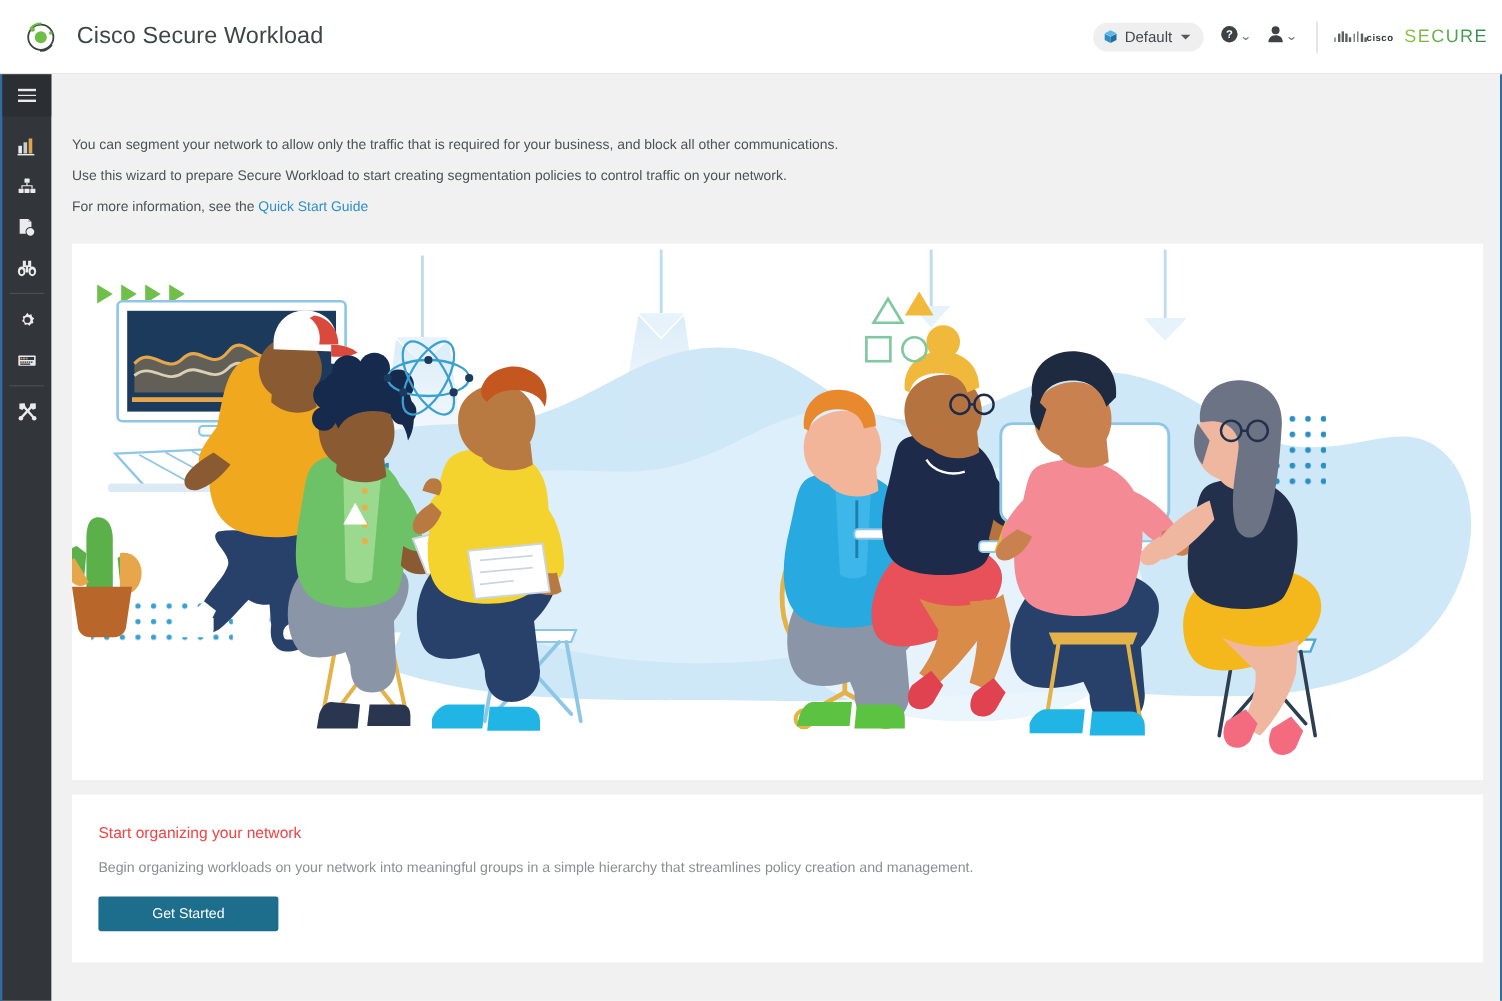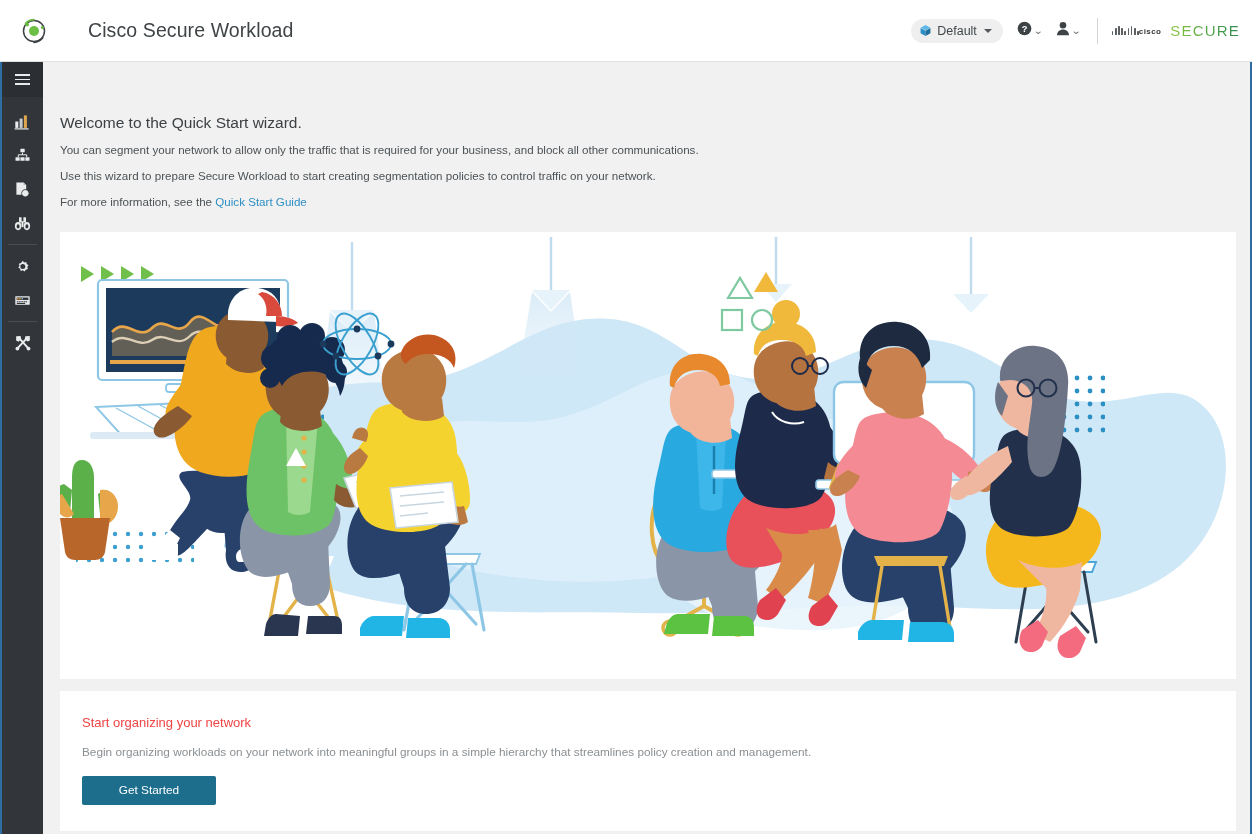--- a/index.html
+++ b/index.html
@@ -11,21 +11,21 @@
   }
 
   
   .topbar {
     position: absolute; top: 0; left: 0;
     width: 1252px; height: 62px;
     background: #ffffff;
     border-bottom: 1px solid #e0e0e0;
     display: flex; align-items: center;
   }
-  .brand-area { display: flex; align-items: center; padding-left: 18px; gap: 24px; }
+  .brand-area { display: flex; align-items: center; padding-left: 18px; }
   .logo-wrap { width: 32px; height: 32px; position: relative; }
   .app-title {
     font-size: 19.5px; color: #3f4447; margin-left: 14px;
     letter-spacing: .1px; font-weight: 400; white-space: nowrap;
   }
   .topbar-right {
     margin-left: auto; display: flex; align-items: center;
     padding-right: 10px; gap: 0px;
   }
   .scope-pill {
@@ -106,21 +106,21 @@
   .qs-link { color: #2e8fc4; text-decoration: none; cursor: pointer; }
 
   .card {
     background: #ffffff; margin: 0 15px 0 17px;
   }
   .card-hero { margin-top: 23px; height: 447px; position: relative; overflow: hidden; }
   .card-start { margin-top: 12px; height: 140px; padding: 24px 0 0 22px; }
   .start-title { font-size: 13px; color: #ef4444; font-weight: 400; }
   .start-desc { font-size: 11.8px; color: #8a8f93; margin-top: 15px; }
   .btn-start {
-    margin-top: 17px; width: 134px; height: 29px;
+    margin-top: 17px; width: 150px; height: 29px;
     background: #1c6e8c; color: #ffffff; font-size: 11.8px;
     border: none; border-radius: 2px; cursor: pointer;
     font-family: "Liberation Sans", sans-serif;
     display: flex; align-items: center; justify-content: center;
   }
 
   .hero-svg { position: absolute; top: 0; left: 0; }
 
   
   .edge-line {
@@ -313,21 +313,20 @@
           <circle cx="14.5" cy="14.6" r="1.9" fill="#e9ebec"></circle>
         </svg>
       </span>
     </div>
   </div>
 </div>
 
 <div class="main">
 
   <div class="intro">
-    <div class="welcome-h">Welcome to the Quick Start wizard.</div>
     <p>You can segment your network to allow only the traffic that is required for your business, and block all other communications.</p>
     <p>Use this wizard to prepare Secure Workload to start creating segmentation policies to control traffic on your network.</p>
     <p><span>For more information, see the </span><a class="qs-link" href="#">Quick Start Guide</a></p>
   </div>
 
   <div class="card card-hero">
     <svg class="hero-svg" width="1177" height="447" viewBox="0 0 1177 447" aria-hidden="true">
       <defs>
         <pattern id="dotsA" x="0" y="0" width="13" height="13" patternUnits="userSpaceOnUse">
           <circle cx="3" cy="3" r="2.4" fill="#2b8fc4"></circle>

